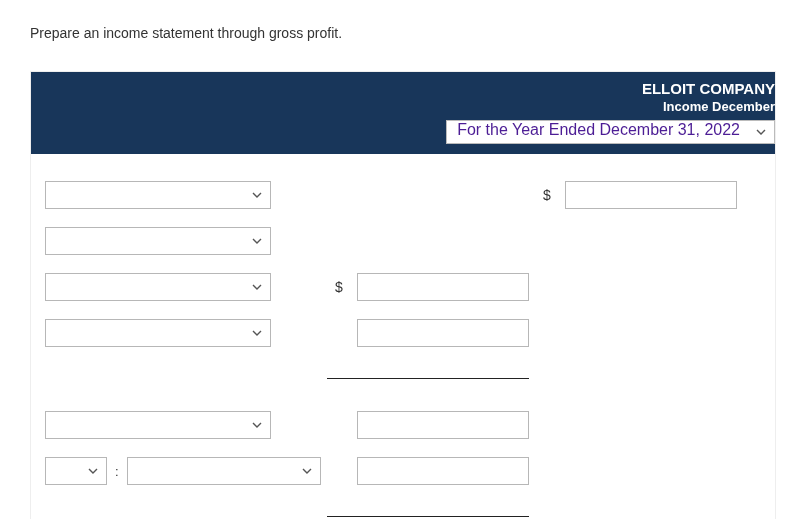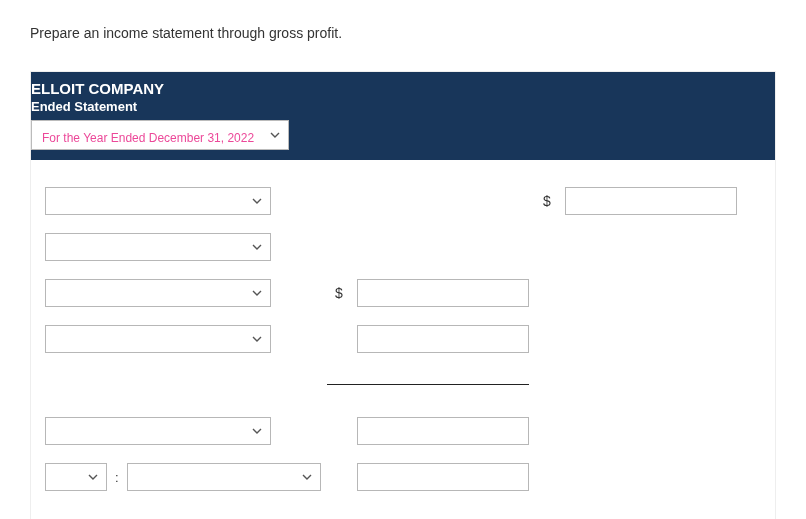--- a/index.html
+++ b/index.html
@@ -9,34 +9,34 @@
     padding: 25px 30px;
     width: 806px;
     color: #333;
     font-size: 13px;
   }
   .instruction { color: #333; margin-bottom: 30px; font-size: 14px; }
   .card { border: 1px solid #eee; }
   .header-band {
     background: #18365a;
     color: #fff;
-    text-align: left;
+    text-align: right;
     padding: 8px 0 10px;
   }
   .header-band .company { font-weight: 700; font-size: 15px; }
   .header-band .stmt { font-weight: 600; font-size: 13px; margin-top: 2px; }
   .period-select {
     display: inline-block;
     background: #fff;
     border: 1px solid #bbb;
     margin-top: 6px;
     position: relative;
   }
   .period-select .txt {
-    color: #ec4899; font-size: 12px; padding: 10px 34px 4px 10px; display: inline-block;
+    color: #4c1d95; font-size: 16px; padding: 0 34px 4px 10px; display: inline-block;
   }
   .chev {
     position: absolute; right: 8px; top: 50%; transform: translateY(-50%);
   }
   .chev svg { display: block; }
   .body-area { padding: 18px 14px 8px; }
   .row {
     display: grid;
     grid-template-columns: 226px 44px 24px 172px 24px 172px;
     align-items: center;
@@ -70,21 +70,21 @@
   .spacer-row { height: 6px; }
 </style>
 </head>
 <body>
 
 <div class="instruction">Prepare an income statement through gross profit.</div>
 
 <div class="card">
   <div class="header-band">
     <div class="company">ELLOIT COMPANY</div>
-    <div class="stmt">Ended Statement</div>
+    <div class="stmt">Income December</div>
     <div class="period-select">
       <span class="txt">For the Year Ended December 31, 2022</span>
       <span class="chev">
         <svg width="10" height="6" viewBox="0 0 10 6">
             <path d="M1 1 L5 5 L9 1" fill="none" stroke="#555" stroke-width="1.4"></path>
           </svg>
       </span>
     </div>
   </div>
 

